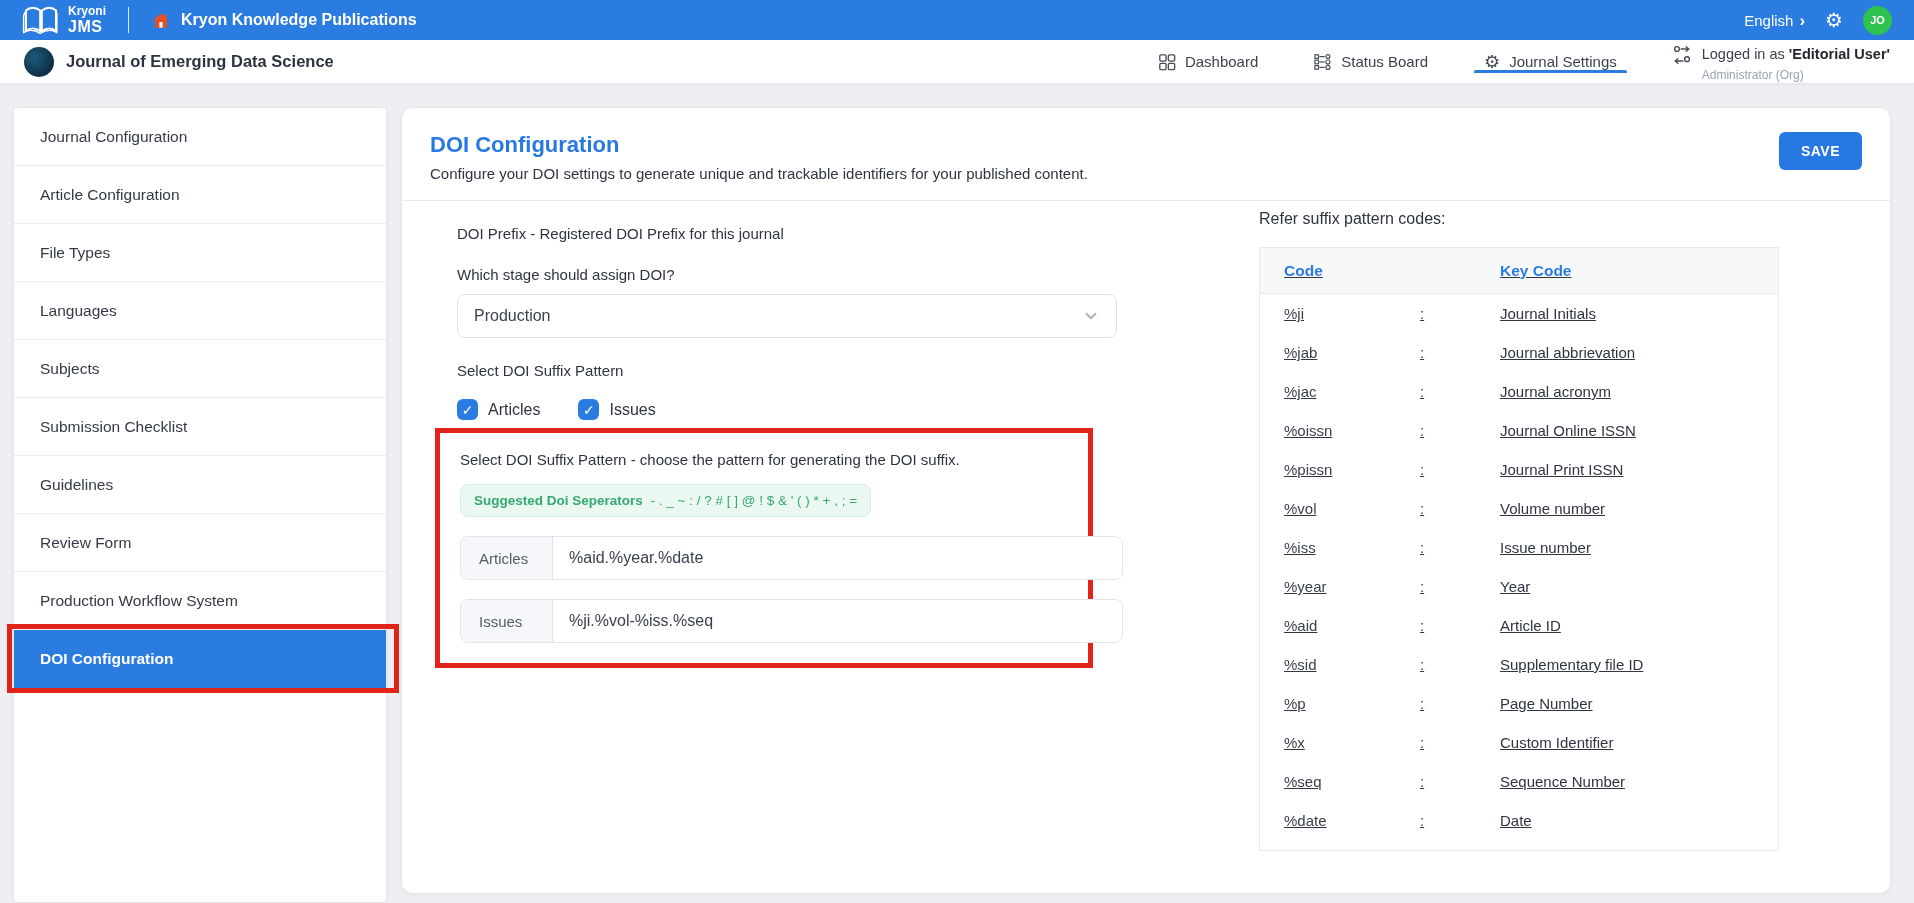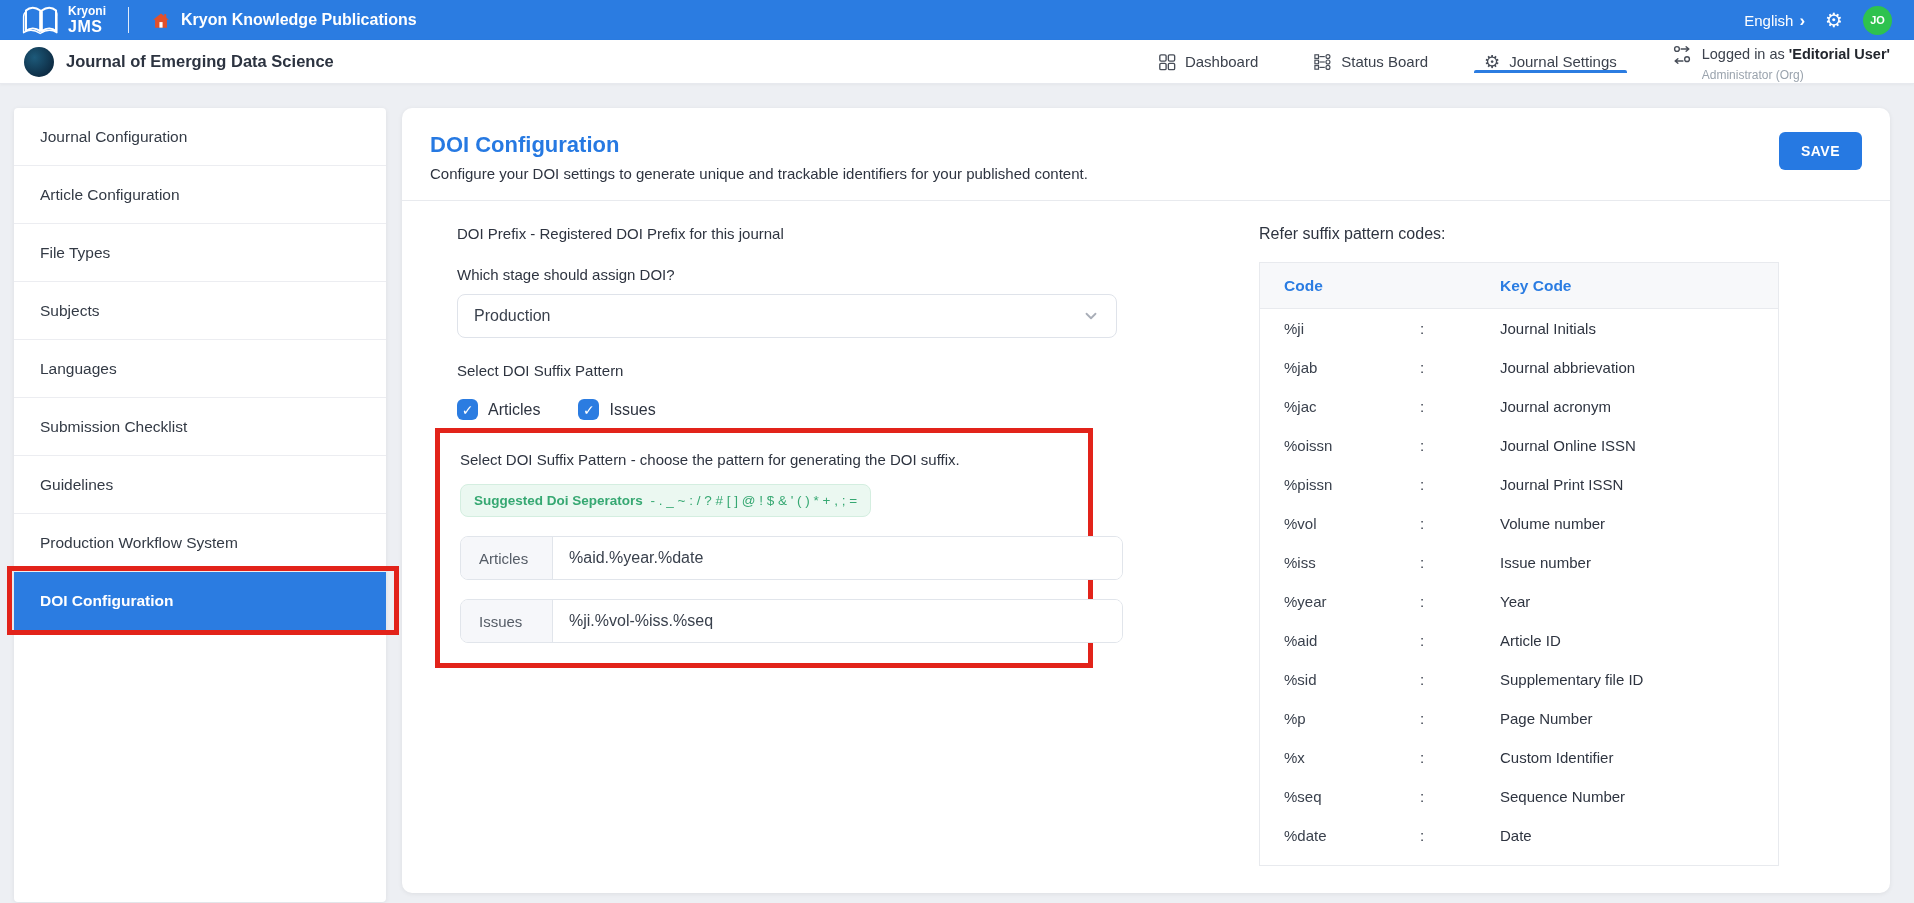--- a/index.html
+++ b/index.html
@@ -66,22 +66,22 @@
   .cb-label { font-size:16px; color:#2e3440; }
 
   .redbox { margin-left:-22px; margin-top:8px; width:658px; border:5px solid #e2231a; padding:14px 20px 20px 20px; }
   .redbox-desc { font-size:15px; color:#2e3440; margin-top:4px; }
   .sep-pill { display:inline-block; margin-top:16px; background:#ebf8f1; border:1px solid #d4eee0; border-radius:8px; padding:8px 13px; font-size:13.5px; color:#36a872; }
   .sep-pill b { margin-right:4px; }
   .pattern-group { display:flex; margin-top:19px; width:663px; height:44px; border:1px solid #e1e5eb; border-radius:8px; overflow:hidden; background:#fff; }
   .pattern-prefix { background:#f6f7fa; border-right:1px solid #e1e5eb; display:flex; align-items:center; padding:0 18px; font-size:15px; color:#555c66; min-width:92px; }
   .pattern-input { border:none; outline:none; flex:1; font-size:16px; color:#3a414d; padding:0 16px; font-family:inherit; background:#fff; }
 
-  .codes-title { font-size:16px; color:#2e3440; margin-top:24px; }
-  .codes-table { margin-top:19px; border:1px solid #e8eaee; padding-bottom:10px; }
+  .codes-title { font-size:16px; color:#2e3440; margin-top:9px; }
+  .codes-table { margin-top:19px; border:1px solid #e8eaee; padding-bottom:10px;text-decoration:underline; }
   .codes-head { display:flex; background:#f7f8fa; border-bottom:1px solid #e8eaee; height:46px; align-items:center; font-size:15.5px; font-weight:bold; color:#2a7ce2; }
   .ch1 { width:240px; padding-left:24px; }
   .ch2 { flex:1; }
   .codes-row { display:flex; height:39px; align-items:center; font-size:15px; }
   .cc-code { width:160px; padding-left:24px; color:#3a414d; }
   .cc-colon { width:80px; color:#3a414d; }
   .cc-key { flex:1; color:#2e3440; }
 
   .icon-svg { display:block; }
 </style>
@@ -192,35 +192,38 @@
 
       <div class="side-item">
         <span>Article Configuration</span>
       </div>
 
       <div class="side-item">
         <span>File Types</span>
       </div>
 
       <div class="side-item">
+        <span>Languages</span>
+      </div>
+
+      <div class="side-item">
         <span>Subjects</span>
       </div>
 
       <div class="side-item">
-        <span>Languages</span>
-      </div>
-
-      <div class="side-item">
         <span>Submission Checklist</span>
       </div>
 
       <div class="side-item">
         <span>Guidelines</span>
       </div>
 
+      <div class="side-item">
+        <span>Review Form</span>
+      </div>
 
       <div class="side-item">
         <span>Production Workflow System</span>
       </div>
 
       <div class="side-item active">
         <span>DOI Configuration</span>
       </div>
 
   </div>

